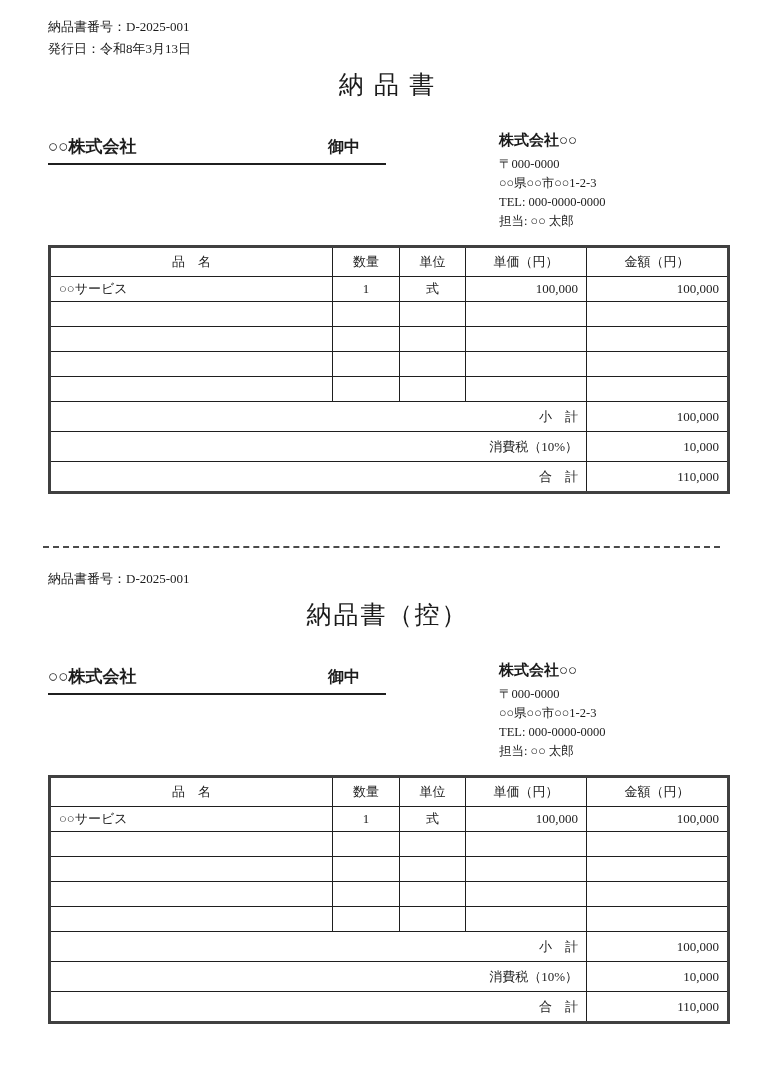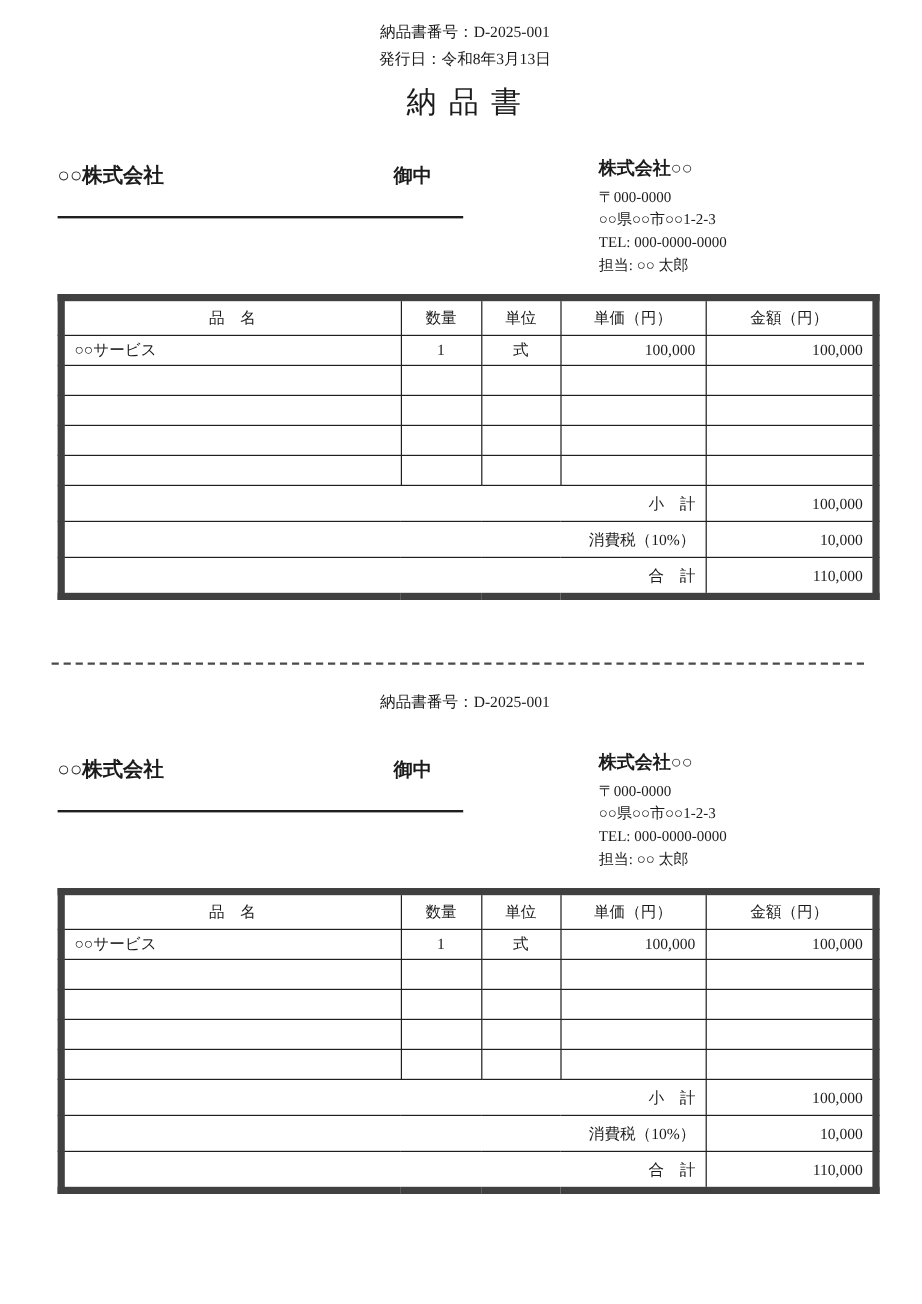--- a/index.html
+++ b/index.html
@@ -5,40 +5,40 @@
   html,body{margin:0;padding:0;}
   body{
     width:768px;height:1087px;
     background:#ffffff;
     font-family:"Liberation Serif","DejaVu Serif",serif;
     color:#1b1b1b;
     -webkit-font-smoothing:antialiased;
   }
   .sheet{width:768px;height:1087px;overflow:hidden;background:#ffffff;}
   .doc{padding:0 41px 0 48px;}
-  .meta{ text-align:center; font-size:13px; line-height:22px; }
+  .meta{ text-align:left; font-size:13px; line-height:22px; }
   .doc1 .meta{padding-top:16px;}
   .doc2 .meta{padding-top:20px;}
   .doc-title{
     text-align:center; font-size:25px; font-weight:normal;
     margin-top:8px; letter-spacing:2px;
   }
   .party{ display:flex; justify-content:space-between; margin-top:30px; }
   .recipient{
     width:338px; display:flex; align-items:baseline; justify-content:space-between;
-    border-bottom:2px solid #1f1f1f; padding-bottom:21px; height:24px; margin-top:4px;
+    border-bottom:2px solid #1f1f1f; padding-bottom:4px; height:24px; margin-top:4px;
   }
   .recipient .r-name{ font-size:17px; font-weight:bold; }
   .recipient .r-honorific{ font-size:16px; font-weight:bold; padding-right:26px; }
   .sender{ width:228px; }
   .sender .s-company{ font-size:15px; font-weight:bold; margin-bottom:5px; }
   .sender .s-line{ font-size:12.5px; line-height:19px; }
   table.items{
     width:679px; border-collapse:collapse; margin-top:14px;
-    border:6px solid #404040; table-layout:fixed;
+    border:3px solid #404040; table-layout:fixed;
   }
   table.items th, table.items td{
     border:1.5px solid #1f1f1f; font-size:13px; font-weight:normal;
     padding:0 8px; overflow:hidden; white-space:nowrap;
   }
   table.items th{ text-align:center; height:28px; }
   table.items td{ height:24px; }
   td.c-name{ text-align:left;margin-top:20px; }
   td.c-center{ text-align:center; }
   td.c-num{ text-align:right; }
@@ -145,20 +145,21 @@
     </table>
   </section>
 
   <div class="tear"></div>
 
   <section class="doc doc2">
     <div class="meta">
       <div>納品書番号：D-2025-001</div>
     </div>
 
+    <h1 class="doc-title">納品書（控）</h1>
 
     <div class="party">
       <div class="recipient">
         <span class="r-name">○○株式会社</span>
         <span class="r-honorific">御中</span>
       </div>
       <div class="sender">
         <div class="s-company">株式会社○○</div>
         <div class="s-line">〒000-0000</div>
         <div class="s-line">○○県○○市○○1-2-3</div>

